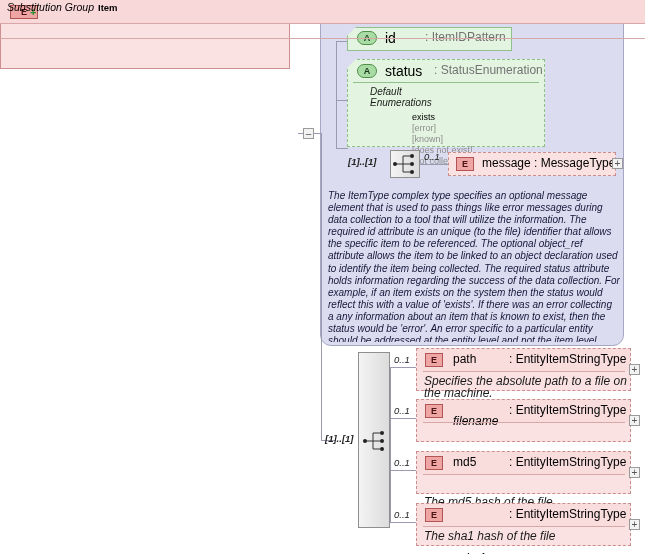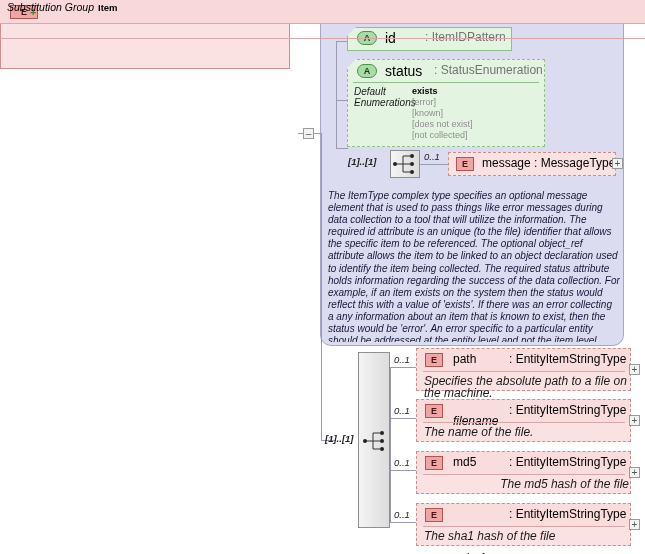--- a/index.html
+++ b/index.html
@@ -111,30 +111,32 @@
   .enum-sep {
     position: absolute;
     height: 1px; background: #8fbf8a;
   }
   .enum-label {
     position: absolute;
     font-style: italic;
     font-size: 10px;
     color: #1a1a1a;
     line-height: 11px;
+    margin-left: 16px;
   }
   .enum-vals {
     position: absolute;
     font-size: 9px;
     line-height: 11px;
     color: #8e8e8e;
   }
   .enum-vals .dflt {
     color: #000;
-    font-weight: bold;
+    font-weight: normal;
+    margin-top: 26px;
   }
 
   
   .seq {
     position: absolute;
     background: linear-gradient(to right,#f4f4f4,#dcdcdc);
     border: 1px solid #8f8f8f;
     box-sizing: border-box;
   }
   .card {
@@ -373,35 +375,34 @@
 <div class="occ" style="left:394px; top:405px;">0..1</div>
 <div class="el el-dashed" style="left:416px; top:399px; width:215px; height:43px;">
   <div class="el-hdr" style="height:22px;"></div>
   <div class="e-badge" style="left:8px; top:4px;">E</div>
   <div class="e-name" style="left:36px; top:14px;font-style:italic;">filename</div>
   <div class="e-type" style="left:92px; top:3px;">
     <span>:</span>
     <span>EntityItemStringType</span>
   </div>
   <div class="el-sep" style="left:6px; top:22px; width:202px;"></div>
-  <div class="el-desc" style="left:7px; top:26px; width:205px;">The name of the file.</div>
 </div>
 <div class="exp" style="left:629px; top:415px;">+</div>
 
 <div class="occ" style="left:394px; top:457px;">0..1</div>
 <div class="el el-dashed" style="left:416px; top:451px; width:215px; height:43px;">
   <div class="el-hdr" style="height:22px;"></div>
   <div class="e-badge" style="left:8px; top:4px;">E</div>
   <div class="e-name" style="left:36px; top:3px;">md5</div>
   <div class="e-type" style="left:92px; top:3px;">
     <span>:</span>
     <span>EntityItemStringType</span>
   </div>
   <div class="el-sep" style="left:6px; top:22px; width:202px;"></div>
-  <div class="el-desc" style="left:7px; top:26px; width:205px;text-align:right;">The md5 hash of the file</div>
+  <div class="el-desc" style="left:7px; top:44px; width:205px;">The md5 hash of the file</div>
 </div>
 <div class="exp" style="left:629px; top:467px;">+</div>
 
 <div class="occ" style="left:394px; top:509px;">0..1</div>
 <div class="el el-dashed" style="left:416px; top:503px; width:215px; height:43px;">
   <div class="el-hdr" style="height:22px;"></div>
   <div class="e-badge" style="left:8px; top:4px;">E</div>
   <div class="e-name" style="left:44px; top:3px;margin-top:44px;">sha1</div>
   <div class="e-type" style="left:92px; top:3px;">
     <span>:</span>

